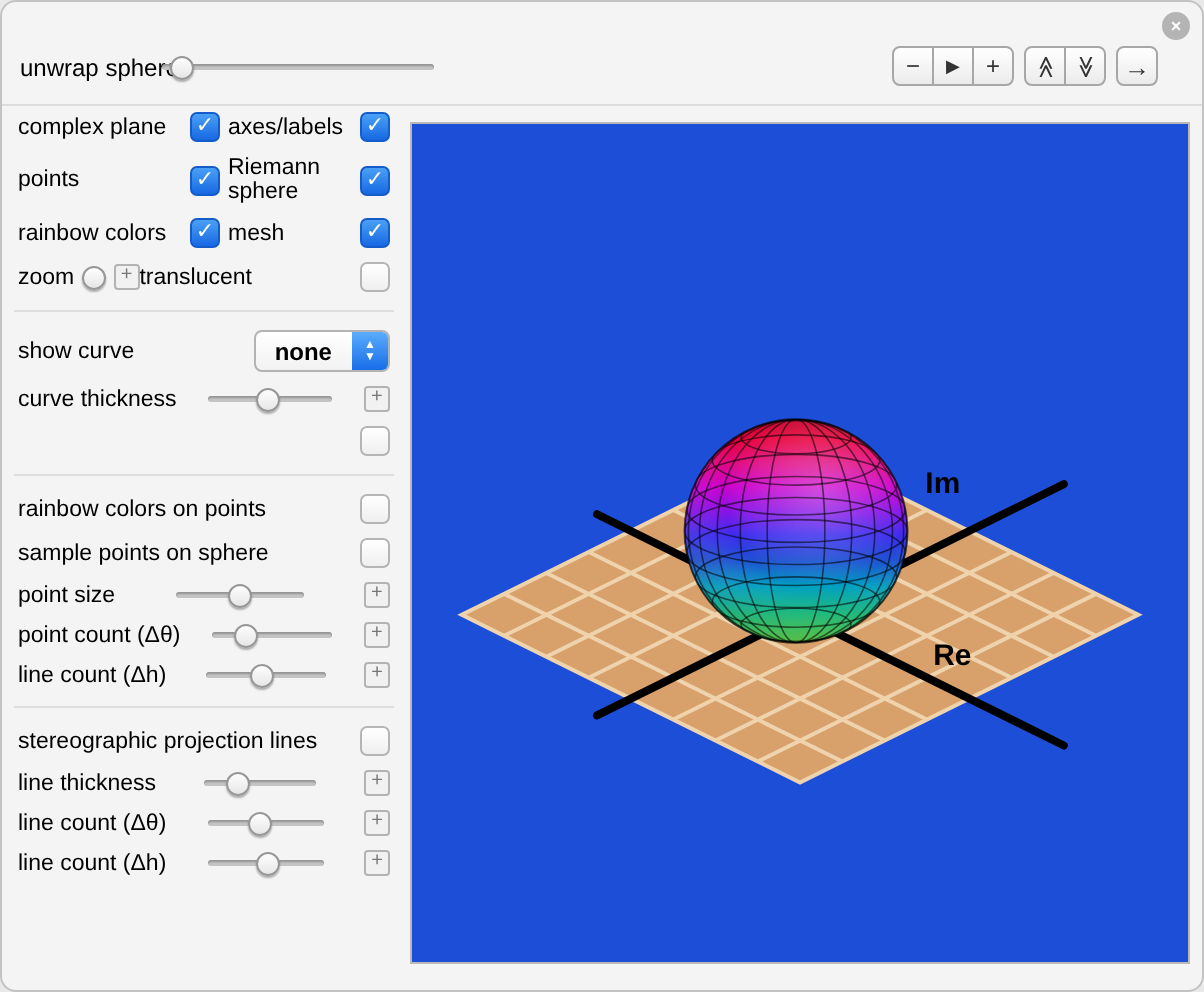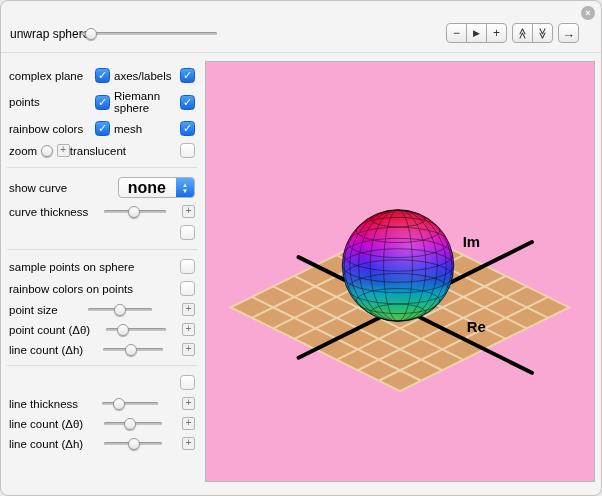--- a/index.html
+++ b/index.html
@@ -32,25 +32,25 @@
            font-size:10px;line-height:9px;text-align:center;color:#777;flex:0 0 auto;}
   
   .cb{width:15px;height:15px;border-radius:3.5px;border:1px solid #b5b5b5;background:linear-gradient(#ffffff,#efefef);
       display:flex;align-items:center;justify-content:center;box-sizing:border-box;flex:0 0 auto;}
   .cb .mark{display:none;color:#fff;font-size:11px;font-weight:bold;line-height:1;}
   .cb.checked{background:linear-gradient(#4aa1f5,#1768e3);border-color:#145cc9;}
   .cb.checked .mark{display:block;}
   
   .popup{display:inline-flex;align-items:center;height:21px;border:1px solid #b3b3b3;border-radius:4px;
          background:linear-gradient(#ffffff,#f2f2f2);overflow:hidden;box-sizing:border-box;}
-  .popup .val{padding:0 10px 0 9px;font-size:16px;font-weight:600;}
+  .popup .val{padding:0 10px 0 9px;font-size:12px;font-weight:600;}
   .popup .chev{width:18px;height:21px;background:linear-gradient(#5db0fc,#156ae8);color:#fff;
                display:flex;flex-direction:column;align-items:center;justify-content:center;font-size:6px;line-height:6px;}
   
-  .panel{position:absolute;left:0;top:53px;width:202px;padding:14px 8px;box-sizing:border-box;font-size:11.5px;}
+  .panel{position:absolute;left:0;top:53px;width:202px;padding:2px 8px;box-sizing:border-box;font-size:11.5px;}
   .cb-grid{display:grid;grid-template-columns:101px 1fr;column-gap:4px;row-gap:7px;}
   .cell{display:flex;align-items:center;justify-content:space-between;}
   .row{display:flex;align-items:center;margin-top:7px;justify-content:space-between;}
   .row .gap{width:6px;flex:0 0 auto;}
   .divider{border:none;border-top:1px solid #dedede;margin:9px -2px;}
   .ml-auto{margin-left:auto;display:flex;align-items:center;gap:24px;}
   
   .plot{position:absolute;left:204px;top:60px;width:390px;height:421px;border:1px solid #b9b9b9;box-sizing:border-box;}
   .plot svg{display:block;width:100%;height:100%;}
 </style>
@@ -179,108 +179,109 @@
     </div>
 
     <div class="row">
       <span class="gap"></span>
       <span class="cb"></span>
     </div>
 
     <hr class="divider">
 
     <div class="row">
+      <span>rainbow colors on points</span>
+      <span class="gap"></span>
+      <span class="cb"></span>
+    </div>
+
+    <div class="row">
       <span>sample points on sphere</span>
       <span class="gap"></span>
       <span class="cb"></span>
     </div>
 
     <div class="row">
-      <span>rainbow colors on points</span>
+      <span>point size</span>
+      <span class="gap"></span>
+      <div class="slider" style="width:64px">
+        <div class="track"></div>
+          <div class="thumb" style="left: 50%;"></div>
+      </div>
+      <span class="gap"></span>
+      <div class="plusbox">+</div>
+    </div>
+
+    <div class="row">
+      <span>point count (Δθ)</span>
+      <span class="gap"></span>
+      <div class="slider" style="width:60px">
+        <div class="track"></div>
+          <div class="thumb" style="left: 28%;"></div>
+      </div>
+      <span class="gap"></span>
+      <div class="plusbox">+</div>
+    </div>
+
+    <div class="row">
+      <span>line count (Δh)</span>
+      <span class="gap"></span>
+      <div class="slider" style="width:60px">
+        <div class="track"></div>
+          <div class="thumb" style="left: 48%;"></div>
+      </div>
+      <span class="gap"></span>
+      <div class="plusbox">+</div>
+    </div>
+
+    <hr class="divider">
+
+    <div class="row">
+      <span>stereographic projection lines</span>
       <span class="gap"></span>
       <span class="cb"></span>
     </div>
 
-    <div class="row">
-      <span>point size</span>
-      <span class="gap"></span>
-      <div class="slider" style="width:64px">
-        <div class="track"></div>
-          <div class="thumb" style="left: 50%;"></div>
-      </div>
-      <span class="gap"></span>
-      <div class="plusbox">+</div>
-    </div>
-
-    <div class="row">
-      <span>point count (Δθ)</span>
-      <span class="gap"></span>
-      <div class="slider" style="width:60px">
-        <div class="track"></div>
-          <div class="thumb" style="left: 28%;"></div>
+
+    <div class="row">
+      <span>line thickness</span>
+      <span class="gap"></span>
+      <div class="slider" style="width:56px">
+        <div class="track"></div>
+          <div class="thumb" style="left: 30%;"></div>
+      </div>
+      <span class="gap"></span>
+      <div class="plusbox">+</div>
+    </div>
+
+    <div class="row">
+      <span>line count (Δθ)</span>
+      <span class="gap"></span>
+      <div class="slider" style="width:58px">
+        <div class="track"></div>
+          <div class="thumb" style="left: 46%;"></div>
       </div>
       <span class="gap"></span>
       <div class="plusbox">+</div>
     </div>
 
     <div class="row">
       <span>line count (Δh)</span>
       <span class="gap"></span>
-      <div class="slider" style="width:60px">
-        <div class="track"></div>
-          <div class="thumb" style="left: 48%;"></div>
-      </div>
-      <span class="gap"></span>
-      <div class="plusbox">+</div>
-    </div>
-
-    <hr class="divider">
-
-    <div class="row">
-      <span class="gap"></span>
-      <span class="cb"></span>
-    </div>
-
-
-    <div class="row">
-      <span>line thickness</span>
-      <span class="gap"></span>
-      <div class="slider" style="width:56px">
-        <div class="track"></div>
-          <div class="thumb" style="left: 30%;"></div>
-      </div>
-      <span class="gap"></span>
-      <div class="plusbox">+</div>
-    </div>
-
-    <div class="row">
-      <span>line count (Δθ)</span>
-      <span class="gap"></span>
       <div class="slider" style="width:58px">
         <div class="track"></div>
-          <div class="thumb" style="left: 46%;"></div>
-      </div>
-      <span class="gap"></span>
-      <div class="plusbox">+</div>
-    </div>
-
-    <div class="row">
-      <span>line count (Δh)</span>
-      <span class="gap"></span>
-      <div class="slider" style="width:58px">
-        <div class="track"></div>
           <div class="thumb" style="left: 52%;"></div>
       </div>
       <span class="gap"></span>
       <div class="plusbox">+</div>
     </div>
 
   </div>
 
-  <div class="plot" style="background: #f9a8d4;">
+  <div class="plot" style="background: #1d4ed8;">
     <svg viewBox="0 0 390 420" preserveAspectRatio="none">
       <defs>
         <linearGradient id="sphG" x1="0" y1="0" x2="0" y2="1">
           <stop offset="0" stop-color="#c4002a"></stop>
           <stop offset="0.09" stop-color="#e8003c"></stop>
           <stop offset="0.20" stop-color="#e00884"></stop>
           <stop offset="0.30" stop-color="#cc00cc"></stop>
           <stop offset="0.41" stop-color="#8812e6"></stop>
           <stop offset="0.52" stop-color="#3c2cee"></stop>
           <stop offset="0.63" stop-color="#1e50d2"></stop>

